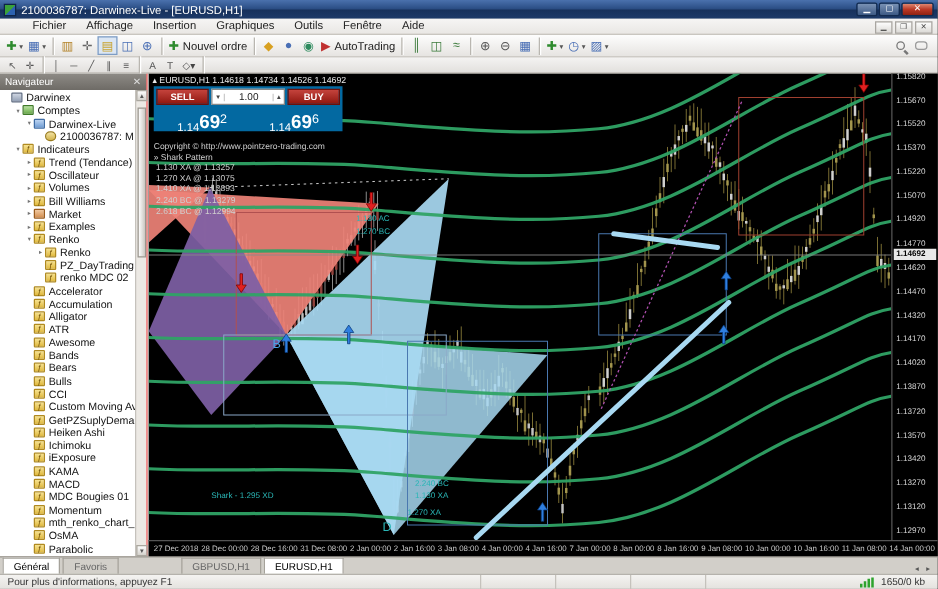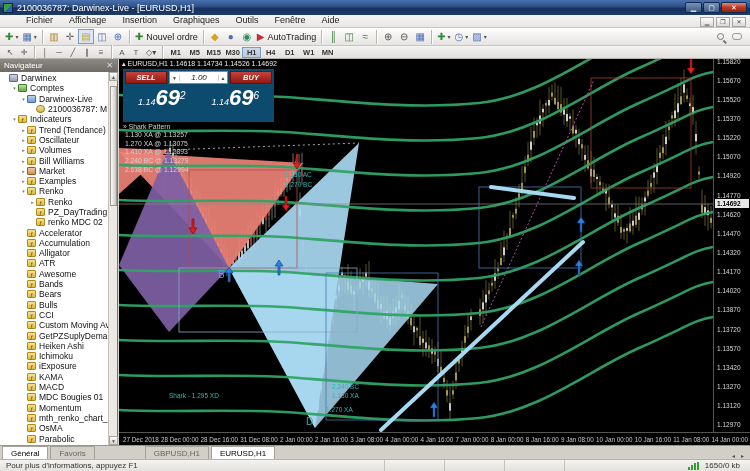--- a/index.html
+++ b/index.html
@@ -83,35 +83,35 @@
   .priceaxis { position:absolute; right:0; top:0; width:37px; height:373px; border-left:1px solid #555;
     background:#000; z-index:4; }
   .palabel { position:absolute; left:3px; color:#d8d8d8; font-size:6.5px; white-space:nowrap; }
   .pabox { position:absolute; left:1px; right:1px; height:9px; background:#e8e8e8; color:#000;
     font-size:6.5px; line-height:9px; padding-left:2px; font-weight:bold; }
   .timeaxis { position:absolute; left:0; right:0; bottom:0; height:13px; border-top:1px solid #555;
     display:flex; justify-content:space-between; align-items:center; padding:0 2px 0 4px;
     color:#c9c9c9; font-size:6.3px; white-space:nowrap; z-index:4; background:#000; overflow:hidden; }
 
   
-  .tpanel { position:absolute; left:4px; top:10px; width:151px; height:53px; background:#0c4a6e;
-    z-index:6; padding:2px;font-style:italic; }
+  .tpanel { position:absolute; left:4px; top:10px; width:151px; height:36px; background:#0369a1;
+    z-index:6; padding:2px; }
   .tprow1 { display:flex; gap:2px; }
   .tpbtn { flex:0 0 42px; height:13px; background:linear-gradient(#c4433c,#8f1710);
     border:1px solid #6d0f0a; color:#fff; font-size:7.5px; font-weight:bold;
     display:flex; align-items:center; justify-content:center; }
   .tpvol { flex:1; height:13px; background:#fff; border:1px solid #888; display:flex;
     align-items:center; font-size:7px; color:#222; }
   .tpvol .vdd { width:10px; text-align:center; font-size:5px; color:#444; border-right:1px solid #ccc; }
   .tpvol .vval { flex:1; text-align:center; font-size:8px; }
   .tpvol .vst { width:9px; font-size:5px; color:#444; text-align:center; border-left:1px solid #ccc; }
   .tprow2 { display:flex; margin-top:1px; }
   .bigpx { flex:1; color:#fff; display:flex; align-items:flex-end; justify-content:center; height:24px; }
   .bigpx .sm { font-size:9px; margin-bottom:2px; }
-  .bigpx .lg { font-size:22px; font-weight:bold; line-height:22px; }
+  .bigpx .lg { font-size:15px; font-weight:bold; line-height:22px; }
   .bigpx .sup { font-size:10px; margin-bottom:8px; }
   .copy { position:absolute; left:4px; top:55px; color:#cfcfcf; font-size:6.8px; line-height:8.6px;
     z-index:5; white-space:pre; }
 
   
   .tabsrow { position:absolute; left:0; top:445px; width:750px; height:14px;
     background:#d2cfc9; border-top:1px solid #9a978f; display:flex; align-items:flex-end; }
   .stab { height:13px; font-size:8px; color:#666; padding:0 8px; line-height:13px;
     border:1px solid #a5a29a; border-bottom:none; background:#d2cfc9; margin-left:2px; }
   .stab.active { background:#fff; color:#000; }
@@ -274,31 +274,20 @@
         </div>
         <div class="tbtn2">
           <span style="color: rgb(85, 85, 85);">T</span>
         </div>
         <div class="tbtn2">
           <span style="color: rgb(85, 85, 85);">◇</span>
           <span class="dd">▾</span>
         </div>
       </div>
     <div class="tsep"></div>
-    <div id="tfs" style="display:flex;align-items:center;">
-        <div class="tfbtn">M1</div>
-        <div class="tfbtn">M5</div>
-        <div class="tfbtn">M15</div>
-        <div class="tfbtn">M30</div>
-        <div class="tfbtn active">H1</div>
-        <div class="tfbtn">H4</div>
-        <div class="tfbtn">D1</div>
-        <div class="tfbtn">W1</div>
-        <div class="tfbtn">MN</div>
-      </div>
   </div>
 
   <div class="sidebar">
     <div class="sbheader">
       <span>Navigateur</span>
       <span class="x">✕</span>
     </div>
     <div class="tree" id="tree">
         <div class="trow" style="padding-left: 2px;">
           <span class="exp"></span>

